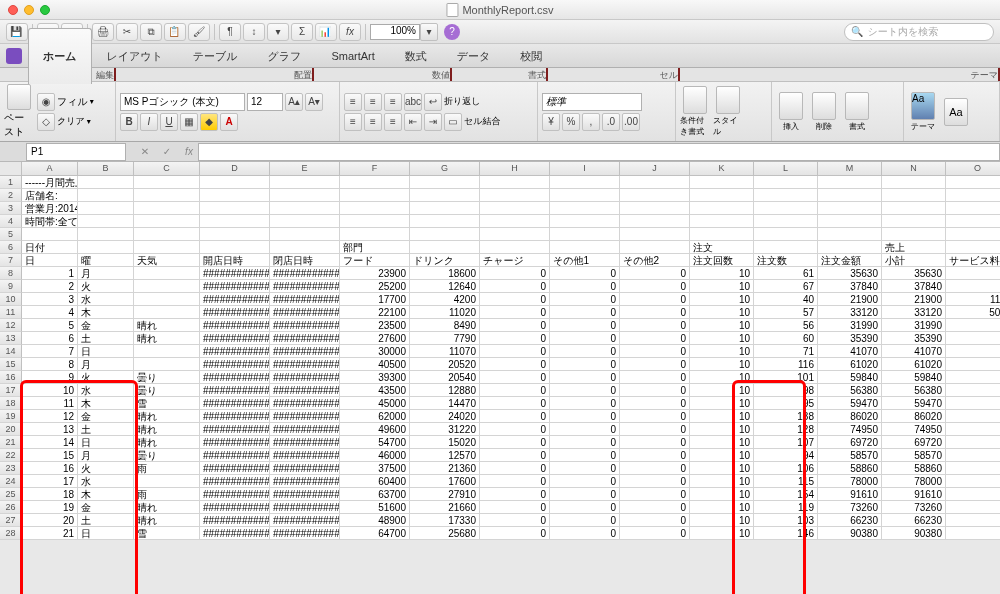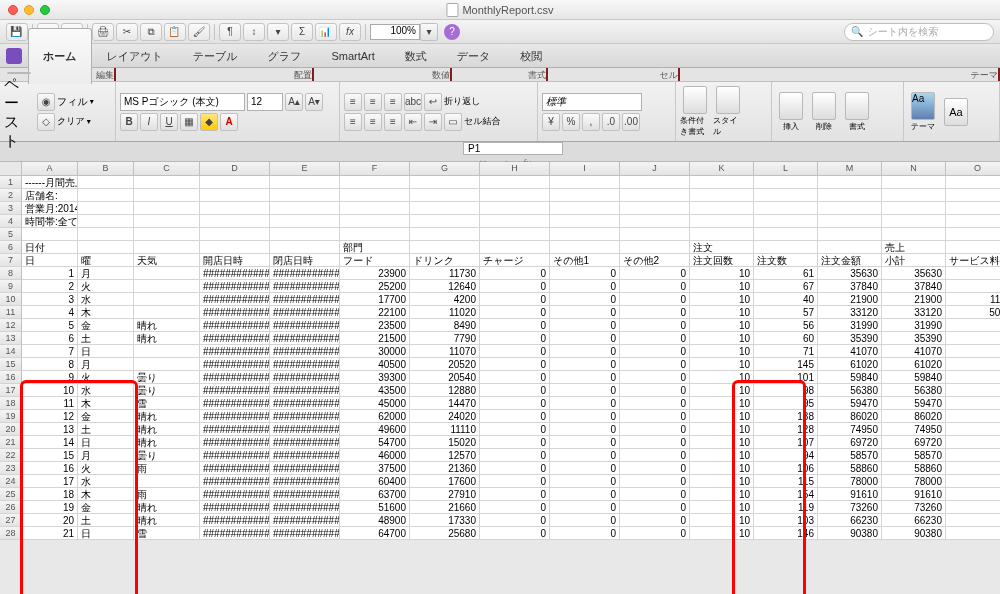--- a/index.html
+++ b/index.html
@@ -42,21 +42,21 @@
 .big-btn .ico { width: 24px; height: 28px; background: linear-gradient(#fff,#ddd); border: 1px solid #b8b8b8; border-radius: 2px; }
 .small-row { display: flex; gap: 2px; align-items: center; }
 .combo { height: 18px; background: #fff; border: 1px solid #b0b0b0; font-size: 10px; padding: 0 3px; display: flex; align-items: center; }
 .combo.font { width: 125px; }
 .combo.size { width: 36px; }
 .smbtn { width: 18px; height: 18px; background: linear-gradient(#fafafa,#e0e0e0); border: 1px solid #c0c0c0; border-radius: 2px; display: flex; align-items: center; justify-content: center; font-size: 10px; color: #444; }
 .col2 { display: flex; flex-direction: column; gap: 2px; justify-content: center; }
 .stdbox { width: 100px; height:18px; background:#fff; border:1px solid #b0b0b0; font-size:10px; padding:0 3px; display:flex; align-items:center;font-style:italic; }
 
 
-.namebox-row { height: 20px; background: #dcdcdc; display: flex; align-items: center; border-bottom: 1px solid #b8b8b8; flex-direction: column; }
+.namebox-row { height: 20px; background: #dcdcdc; display: flex; align-items: center; border-bottom: 1px solid #b8b8b8; }
 .namebox { width: 100px; height: 18px; background: #fff; border: 1px solid #b0b0b0; margin-left: 26px; font-size: 10px; padding: 0 4px; display: flex; align-items: center; }
 .fx-area { display: flex; align-items: center; gap: 4px; margin-left: 10px; }
 .fx-btn { width: 18px; height: 16px; display: flex; align-items: center; justify-content: center; font-size: 10px; color: #888; }
 .formula-bar { flex: 1; height: 18px; background: #fff; border: 1px solid #b0b0b0; }
 
 
 .grid-wrap { position: relative; background: #fff; }
 .grid { display: grid; grid-template-columns: 22px 56px 56px 66px 70px 70px 70px 70px 70px 70px 70px 64px 64px 64px 64px 64px; }
 .corner { background: #e8e8e8; border-right: 1px solid #c0c0c0; border-bottom: 1px solid #c0c0c0; height: 14px; }
 .colhdr { background: linear-gradient(#f4f4f4,#e4e4e4); border-right: 1px solid #c0c0c0; border-bottom: 1px solid #c0c0c0; height: 14px; text-align: center; font-size: 9px; color: #555; padding-top: 1px; }
@@ -133,21 +133,21 @@
   <div class="group-label" style="width:138px">数値</div>
   <div class="group-label" style="width:96px">書式</div>
   <div class="group-label" style="width:132px">セル</div>
   <div class="group-label" style="flex:1">テーマ</div>
 </div>
 
 <div class="ribbon">
   <div class="rgroup" style="width:116px">
     <div class="big-btn">
       <div class="ico"></div>
-      <span style="font-size:15px">ペースト</span>
+      <span style="font-size:10px">ペースト</span>
     </div>
     <div class="col2">
       <div class="small-row">
           <div class="smbtn">◉</div>
           <span style="font-size:10px">フィル</span>
           <span style="font-size:8px">▾</span>
         </div>
       <div class="small-row">
           <div class="smbtn">◇</div>
           <span style="font-size:9px">クリア</span>
@@ -393,21 +393,21 @@
       <div class="cell l">注文金額</div>
       <div class="cell l">小計</div>
       <div class="cell l">サービス料</div>
       <div class="rowhdr">8</div>
       <div class="cell r">1</div>
       <div class="cell l">月</div>
       <div class="cell l"></div>
       <div class="cell l">############</div>
       <div class="cell l">############</div>
       <div class="cell r">23900</div>
-      <div class="cell r">11730</div>
+      <div class="cell r">18600</div>
       <div class="cell r">0</div>
       <div class="cell r">0</div>
       <div class="cell r">0</div>
       <div class="cell r">10</div>
       <div class="cell r">61</div>
       <div class="cell r">35630</div>
       <div class="cell r">35630</div>
       <div class="cell r">0</div>
       <div class="rowhdr">9</div>
       <div class="cell r">2</div>
@@ -472,21 +472,21 @@
       <div class="cell r">56</div>
       <div class="cell r">31990</div>
       <div class="cell r">31990</div>
       <div class="cell r">0</div>
       <div class="rowhdr">13</div>
       <div class="cell r">6</div>
       <div class="cell l">土</div>
       <div class="cell l">晴れ</div>
       <div class="cell l">############</div>
       <div class="cell l">############</div>
-      <div class="cell r">21500</div>
+      <div class="cell r">27600</div>
       <div class="cell r">7790</div>
       <div class="cell r">0</div>
       <div class="cell r">0</div>
       <div class="cell r">0</div>
       <div class="cell r">10</div>
       <div class="cell r">60</div>
       <div class="cell r">35390</div>
       <div class="cell r">35390</div>
       <div class="cell r">0</div>
       <div class="rowhdr">14</div>
@@ -510,21 +510,21 @@
       <div class="cell l">月</div>
       <div class="cell l"></div>
       <div class="cell l">############</div>
       <div class="cell l">############</div>
       <div class="cell r">40500</div>
       <div class="cell r">20520</div>
       <div class="cell r">0</div>
       <div class="cell r">0</div>
       <div class="cell r">0</div>
       <div class="cell r">10</div>
-      <div class="cell r">145</div>
+      <div class="cell r">116</div>
       <div class="cell r">61020</div>
       <div class="cell r">61020</div>
       <div class="cell r">0</div>
       <div class="rowhdr">16</div>
       <div class="cell r">9</div>
       <div class="cell l">火</div>
       <div class="cell l">曇り</div>
       <div class="cell l">############</div>
       <div class="cell l">############</div>
       <div class="cell r">39300</div>
@@ -585,21 +585,21 @@
       <div class="cell r">86020</div>
       <div class="cell r">86020</div>
       <div class="cell r">0</div>
       <div class="rowhdr">20</div>
       <div class="cell r">13</div>
       <div class="cell l">土</div>
       <div class="cell l">晴れ</div>
       <div class="cell l">############</div>
       <div class="cell l">############</div>
       <div class="cell r">49600</div>
-      <div class="cell r">11110</div>
+      <div class="cell r">31220</div>
       <div class="cell r">0</div>
       <div class="cell r">0</div>
       <div class="cell r">0</div>
       <div class="cell r">10</div>
       <div class="cell r">128</div>
       <div class="cell r">74950</div>
       <div class="cell r">74950</div>
       <div class="cell r">0</div>
       <div class="rowhdr">21</div>
       <div class="cell r">14</div>

